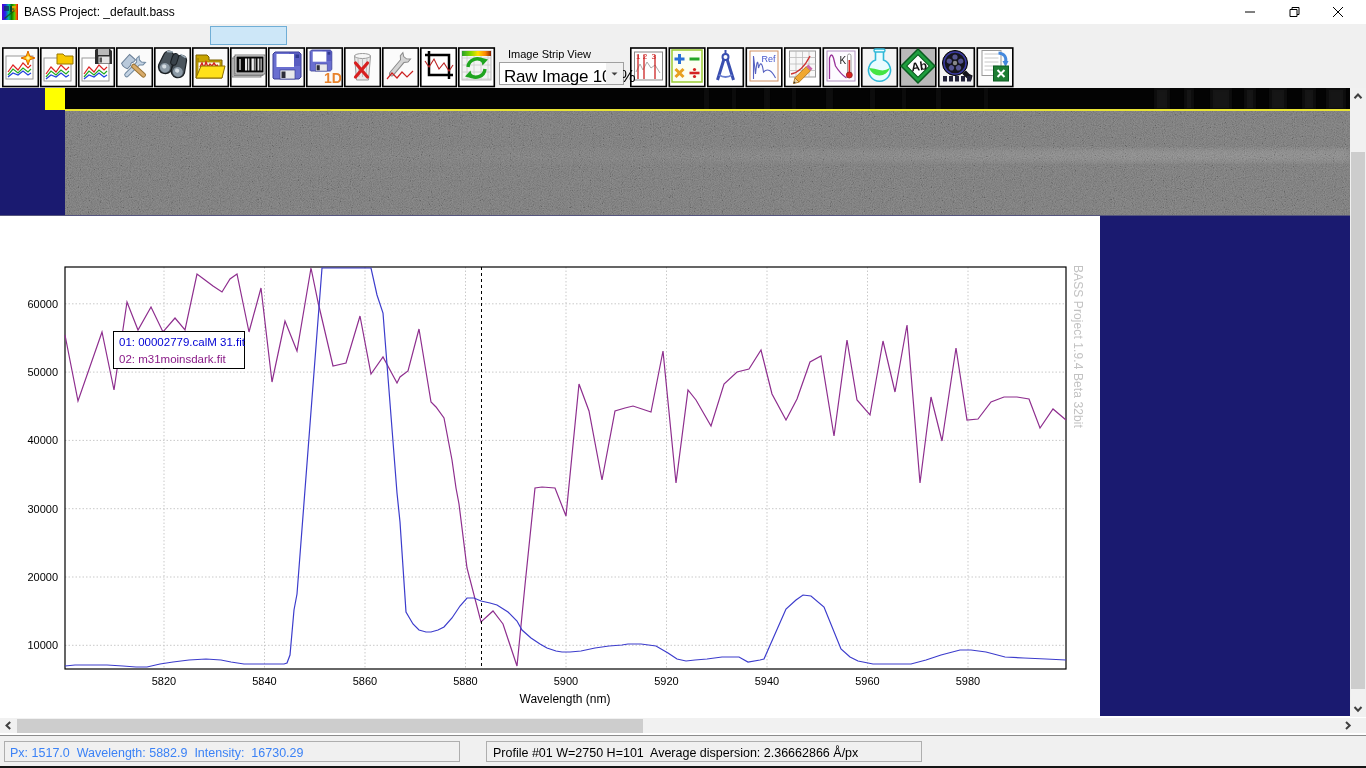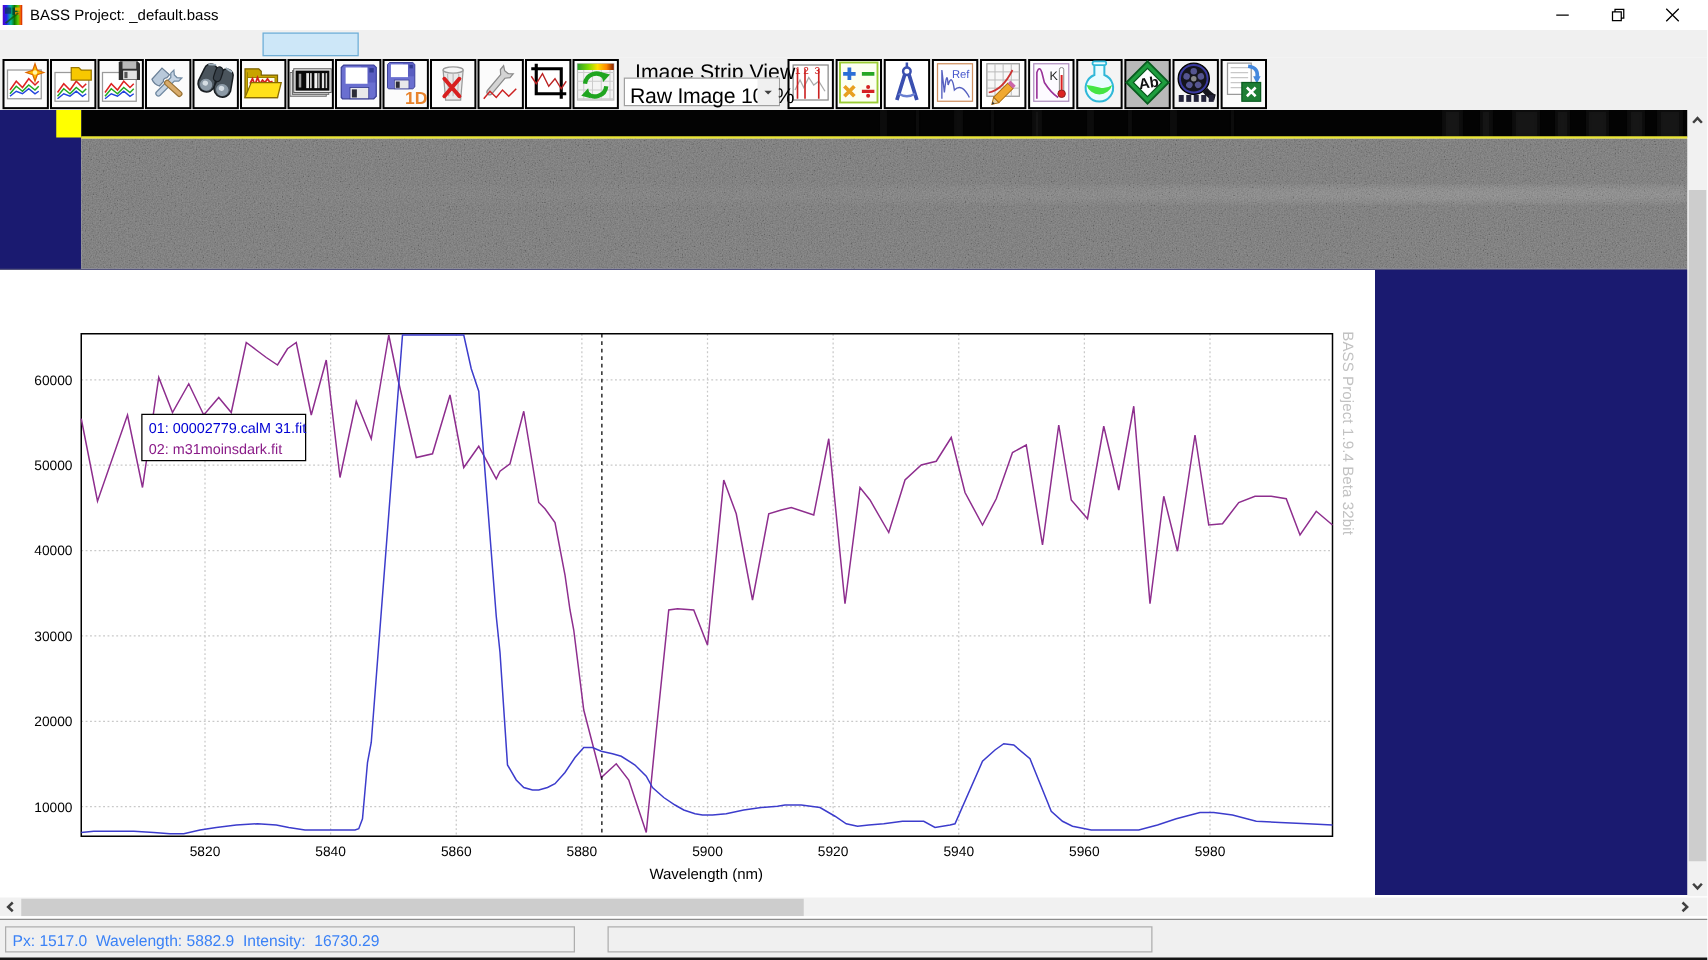--- a/index.html
+++ b/index.html
@@ -268,21 +268,21 @@
 <line x1="984.5" y1="12" x2="998.5" y2="12" stroke="#c8c8c8" stroke-width="1"></line>
 <line x1="984.5" y1="16" x2="998.5" y2="16" stroke="#c8c8c8" stroke-width="1"></line>
 <line x1="984.5" y1="20" x2="998.5" y2="20" stroke="#c8c8c8" stroke-width="1"></line>
 <line x1="984.5" y1="24" x2="998.5" y2="24" stroke="#c8c8c8" stroke-width="1"></line>
 <path d="M998.5 7 Q1007.5 8 1005.5 17" fill="none" stroke="#4488dd" stroke-width="3"></path>
 <path d="M1005.5 21 L1002.5 15 L1008.5 15 Z" fill="#4488dd"></path>
 <rect x="993.5" y="20" width="15" height="15" fill="#1e7e34" stroke="#0a5c20" stroke-width="1"></rect>
 <path d="M997.5 24 l7 7 M1004.5 24 l-7 7" stroke="#fff" stroke-width="2"></path>
 
 </svg>
-<div class="abs" style="left:508px;top:48px;font-size:17px;color:#000">Image Strip View</div>
+<div class="abs" style="left:508px;top:48px;font-size:11px;color:#000">Image Strip View</div>
 <div class="abs" style="left:499px;top:62px;width:125px;height:23px;background:#fff;border:1px solid #a0a0a0"></div>
 <div class="abs" style="left:504px;top:67px;font-size:17px;letter-spacing:-0.2px;color:#000">Raw Image 100%</div>
 <div class="abs" style="left:606px;top:63px;width:17px;height:21px;background:#f0f0f0"></div>
 <svg class="abs" style="left:606px;top:63px" width="17" height="21">
       <path d="M5.5 9.5 L11.5 9.5 L8.5 12.5 Z" fill="#404040"></path>
     </svg>
 
 <div class="abs" style="left:0;top:88px;width:65px;height:128px;background:#1a1a70"></div>
 <div class="abs" style="left:45px;top:88px;width:20px;height:22px;background:#ffff00"></div>
 <div class="abs" style="left:65px;top:88px;width:1285px;height:22px;background:#030303" id="blackstrip"></div>
@@ -403,15 +403,16 @@
 <svg class="abs" style="left:1340px;top:718px" width="16" height="15">
       <path d="M6 4 L9.7 7.5 L6 11" fill="none" stroke="#404040" stroke-width="2"></path>
     </svg>
 
 <div class="abs" style="left:0;top:733px;width:1366px;height:2px;background:#ffffff"></div>
 <div class="abs" style="left:0;top:735px;width:1366px;height:1px;background:#8c8c8c"></div>
 <div class="abs" style="left:0;top:736px;width:1366px;height:30px;background:#f0f0f0"></div>
 <div class="abs" style="left:4px;top:741px;width:456px;height:21px;background:#f0f0f0;border:1px solid #aeaeae"></div>
 <div class="abs" style="left:486px;top:741px;width:436px;height:21px;background:#f0f0f0;border:1px solid #aeaeae"></div>
 <div class="abs" style="left:10px;top:746px;font-size:12.5px;color:#3b82f6">Px: 1517.0&nbsp; Wavelength: 5882.9&nbsp; Intensity:&nbsp; 16730.29</div>
+<div class="abs" style="left:493px;top:746px;font-size:12.5px;color:#000">Profile #01 W=2750 H=101&nbsp; Average dispersion: 2.36662866 Å/px</div>
 <div class="abs" style="left:0;top:766px;width:1366px;height:2px;background:#151515"></div>
 
 </div>
 
 </body></html>

